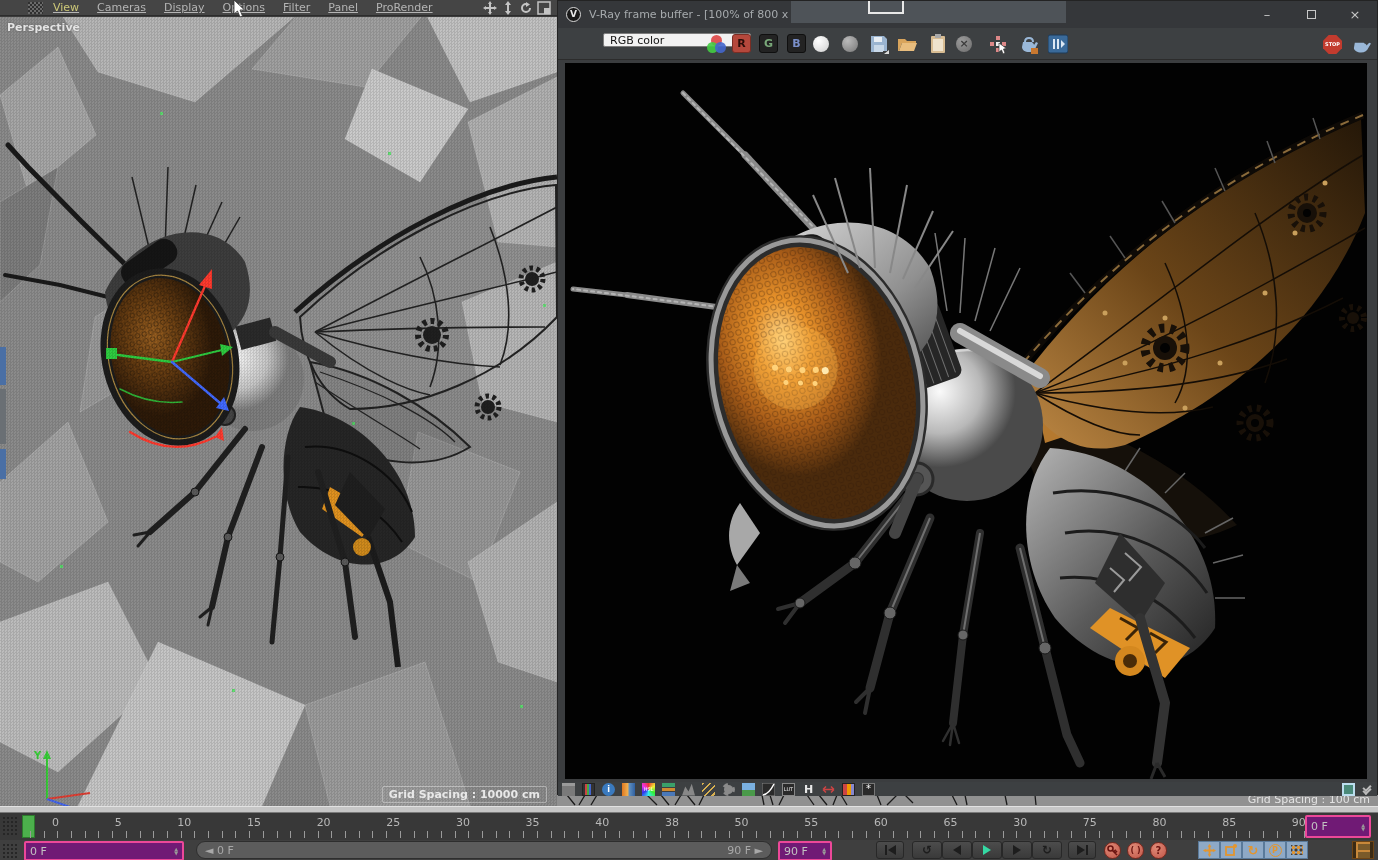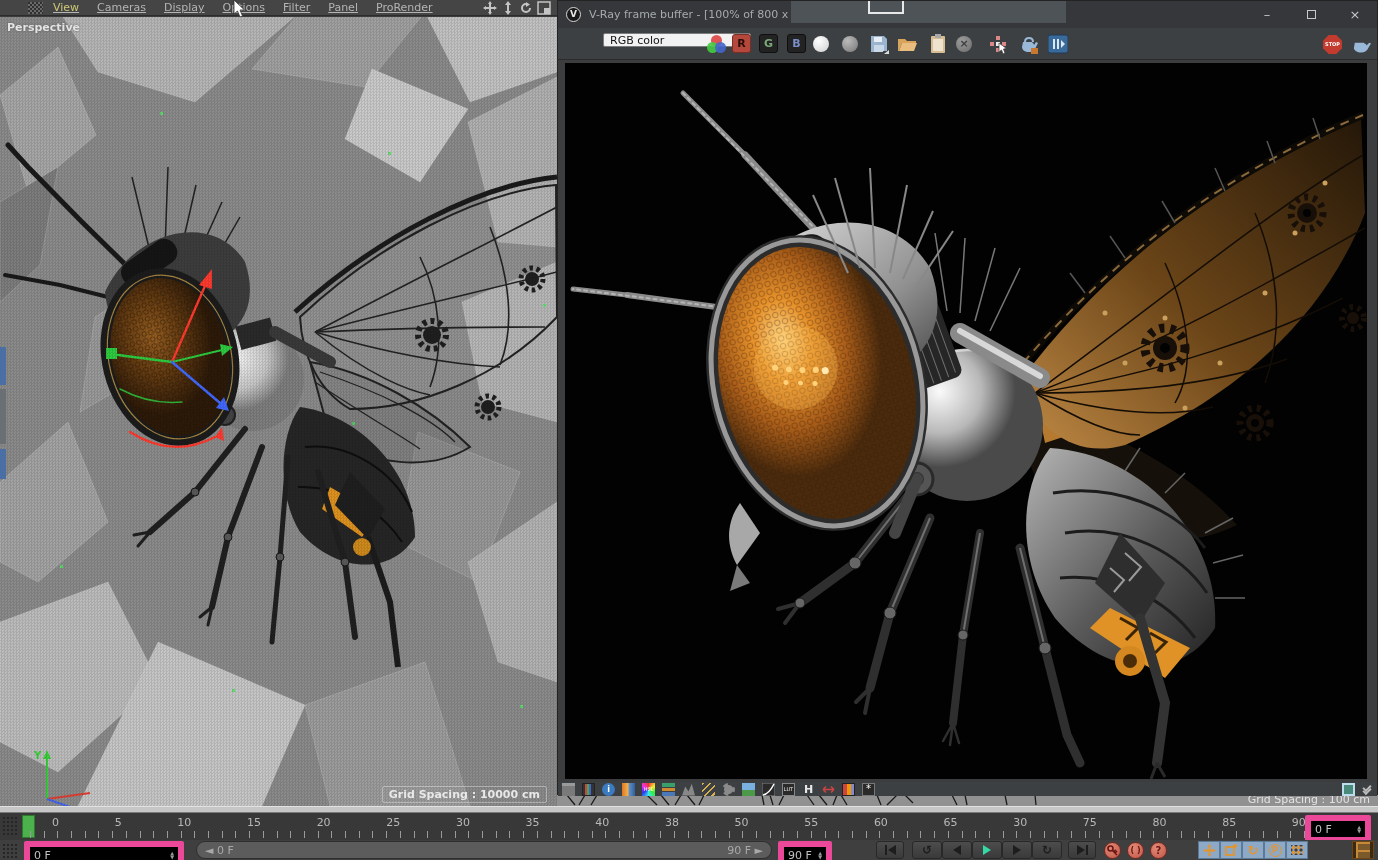--- a/index.html
+++ b/index.html
@@ -83,21 +83,21 @@
     border-top:1px solid #e2e2e2; border-bottom:1px solid #7a7a7a; z-index:7; }
   #ruler { left:0; top:813px; width:1378px; height:27px; background:#383838; z-index:7; }
   #ruler .grip, #transport .grip { left:2px; top:3px; width:16px; height:20px;
     background-image:radial-gradient(#262626 1px, transparent 1px); background-size:4px 4px; }
   #frame-marker { left:22px; top:2px; width:13px; height:23px; background:#4cb04c;
     border:1px solid #2d7a2d; }
   #tick-labels { left:52px; top:3px; width:1254px; height:13px; display:flex;
     justify-content:space-between; color:#b8b8b8; }
   #tick-strip { left:30px; top:18px; width:1278px; height:7px;
     background-image:repeating-linear-gradient(90deg,#9a9a9a 0 1px,transparent 1px 13.7px); }
-  .spinner { background:#000000; border:6px solid #ec4899; border-radius:2px; color:#c2c2c2;
+  .spinner { background:#701a75; border:2px solid #ec4899; border-radius:2px; color:#c2c2c2;
     display:flex; align-items:center; padding:8px 4px; }
   .spin-arrows { margin-left:auto; display:flex; flex-direction:column; font-size:5px;
     color:#999; line-height:4px; }
   #ruler-spinner { left:1305px; top:2px; width:66px; height:23px; }
 
   
   #transport { left:0; top:840px; width:1378px; height:20px; background:#3f3f3f; z-index:7; }
   #spin-current { left:24px; top:1px; width:160px; height:18px; }
   #range-slider { left:196px; top:1px; width:576px; height:18px; background:#5c5c5c;
     border-radius:9px; border:1px solid #2e2e2e; color:#a8a8a8; display:flex;

